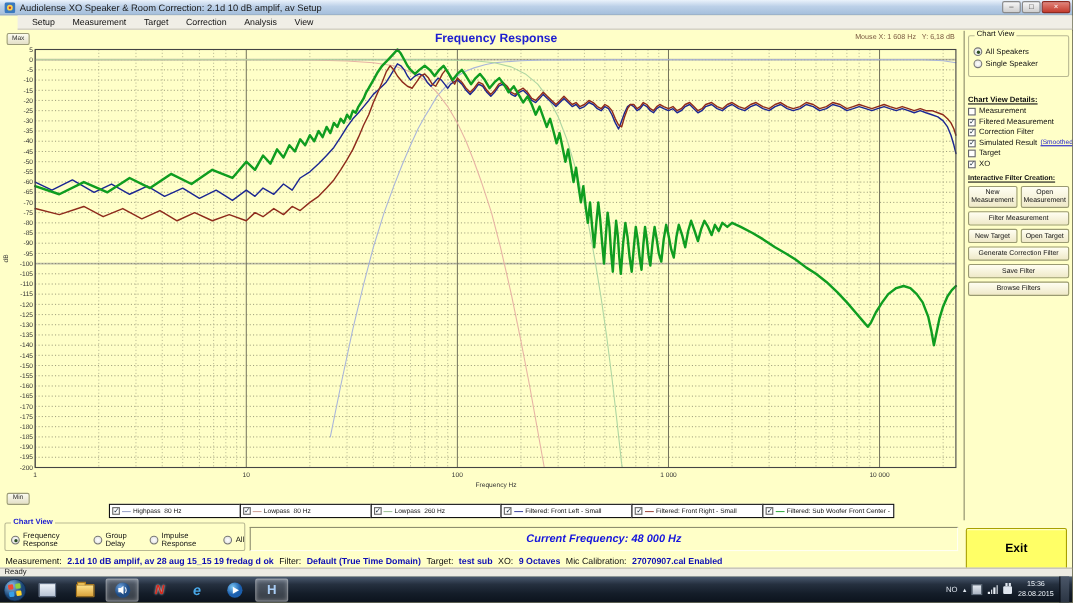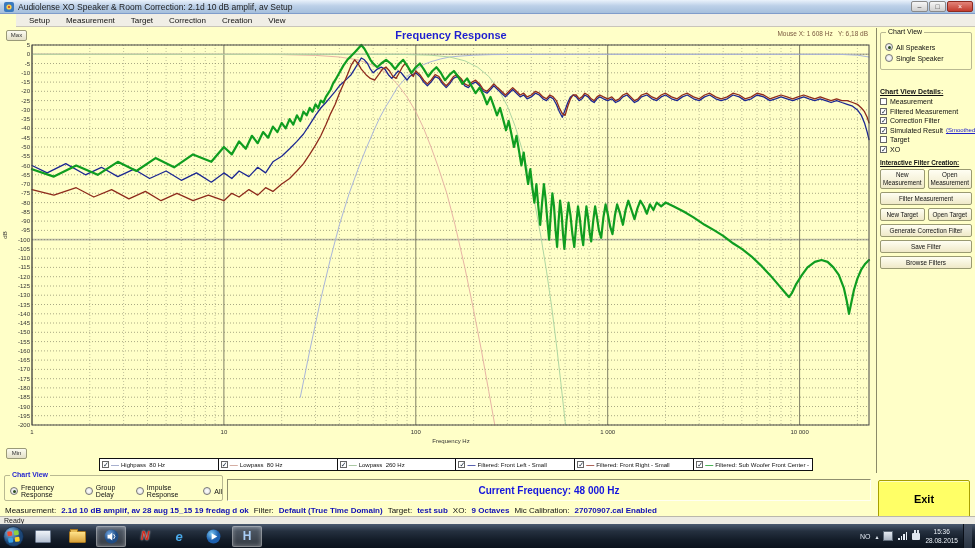--- a/index.html
+++ b/index.html
@@ -54,21 +54,21 @@
   .btn.wide{width:100%;height:13px;margin-bottom:3px;}
   
   .cv-group{position:absolute;left:4px;top:475px;width:219px;height:26px;border:1px solid #b9b992;
     border-radius:2px;box-sizing:border-box;}
   .cv-title{position:absolute;top:-5px;left:5px;background:#FFFFC8;padding:0 2px;
     font-size:7px;font-weight:bold;color:#1f1fd0;}
   .cv-radios{display:flex;align-items:center;gap:7px;padding:8px 0 0 5px;font-size:7px;color:#111;}
   .cv-radios .radio-row{margin:0;}
   .freq-panel{position:absolute;left:227px;top:479px;width:644px;height:22px;box-sizing:border-box;
     background:#FFFFC8;border:1px solid;border-color:#8f8f6f #fffff2 #fffff2 #8f8f6f;
-    display:flex;align-items:center;justify-content:center;font-size:10px;font-weight:bold;color:#1515dd;}
+    display:flex;align-items:center;justify-content:center;font-size:10px;font-weight:bold;color:#1515dd;font-style:italic;}
   .exit-btn{position:absolute;left:878px;top:480px;width:92px;height:38px;background:#ffff66;
     border:1px solid #a8a000;border-radius:2px;font-size:11px;font-weight:bold;color:#000;
     display:flex;align-items:center;justify-content:center;box-shadow:inset 0 1px 0 #ffffc0;box-sizing:border-box;}
   
   .statusline{position:absolute;left:5px;top:504px;width:960px;height:12px;display:flex;
     align-items:center;gap:5px;font-size:8px;white-space:nowrap;}
   .sl{color:#111;}
   .sv{color:#0f0fb5;font-weight:bold;}
   .readybar{position:absolute;left:0;top:516px;width:975px;height:8px;background:#edebE3;
     border-top:1px solid #bab7ac;font-size:7px;color:#222;padding-left:4px;box-sizing:border-box;}
@@ -115,21 +115,21 @@
       <div class="win-btn">□</div>
       <div class="win-btn close">×</div>
     </div>
   </div>
 
   <div class="menubar">
     <span class="menu-item">Setup</span>
     <span class="menu-item">Measurement</span>
     <span class="menu-item">Target</span>
     <span class="menu-item">Correction</span>
-    <span class="menu-item">Creation</span>
+    <span class="menu-item">Analysis</span>
     <span class="menu-item">View</span>
   </div>
 
   <svg id="chart-svg" width="875" height="427" viewBox="0 0 875 427">
       <line x1="32" x2="869" y1="26.268292682926827" y2="26.268292682926827" stroke="#bdbda8" stroke-width="1.6"></line>
       <line x1="32" x2="869" y1="211.6341463414634" y2="211.6341463414634" stroke="#bdbda8" stroke-width="1.6"></line>
       <line x1="32" x2="869" y1="17.0" y2="17.0" stroke="#6e6e55" stroke-width="0.6" stroke-dasharray="1,2"></line>
       <text x="30" y="19" text-anchor="end" font-size="6" fill="#333">5</text>
       <line x1="32" x2="869" y1="26.3" y2="26.3" stroke="#6e6e55" stroke-width="0.6" stroke-dasharray="1,2"></line>
       <text x="30" y="28.3" text-anchor="end" font-size="6" fill="#333">0</text>

